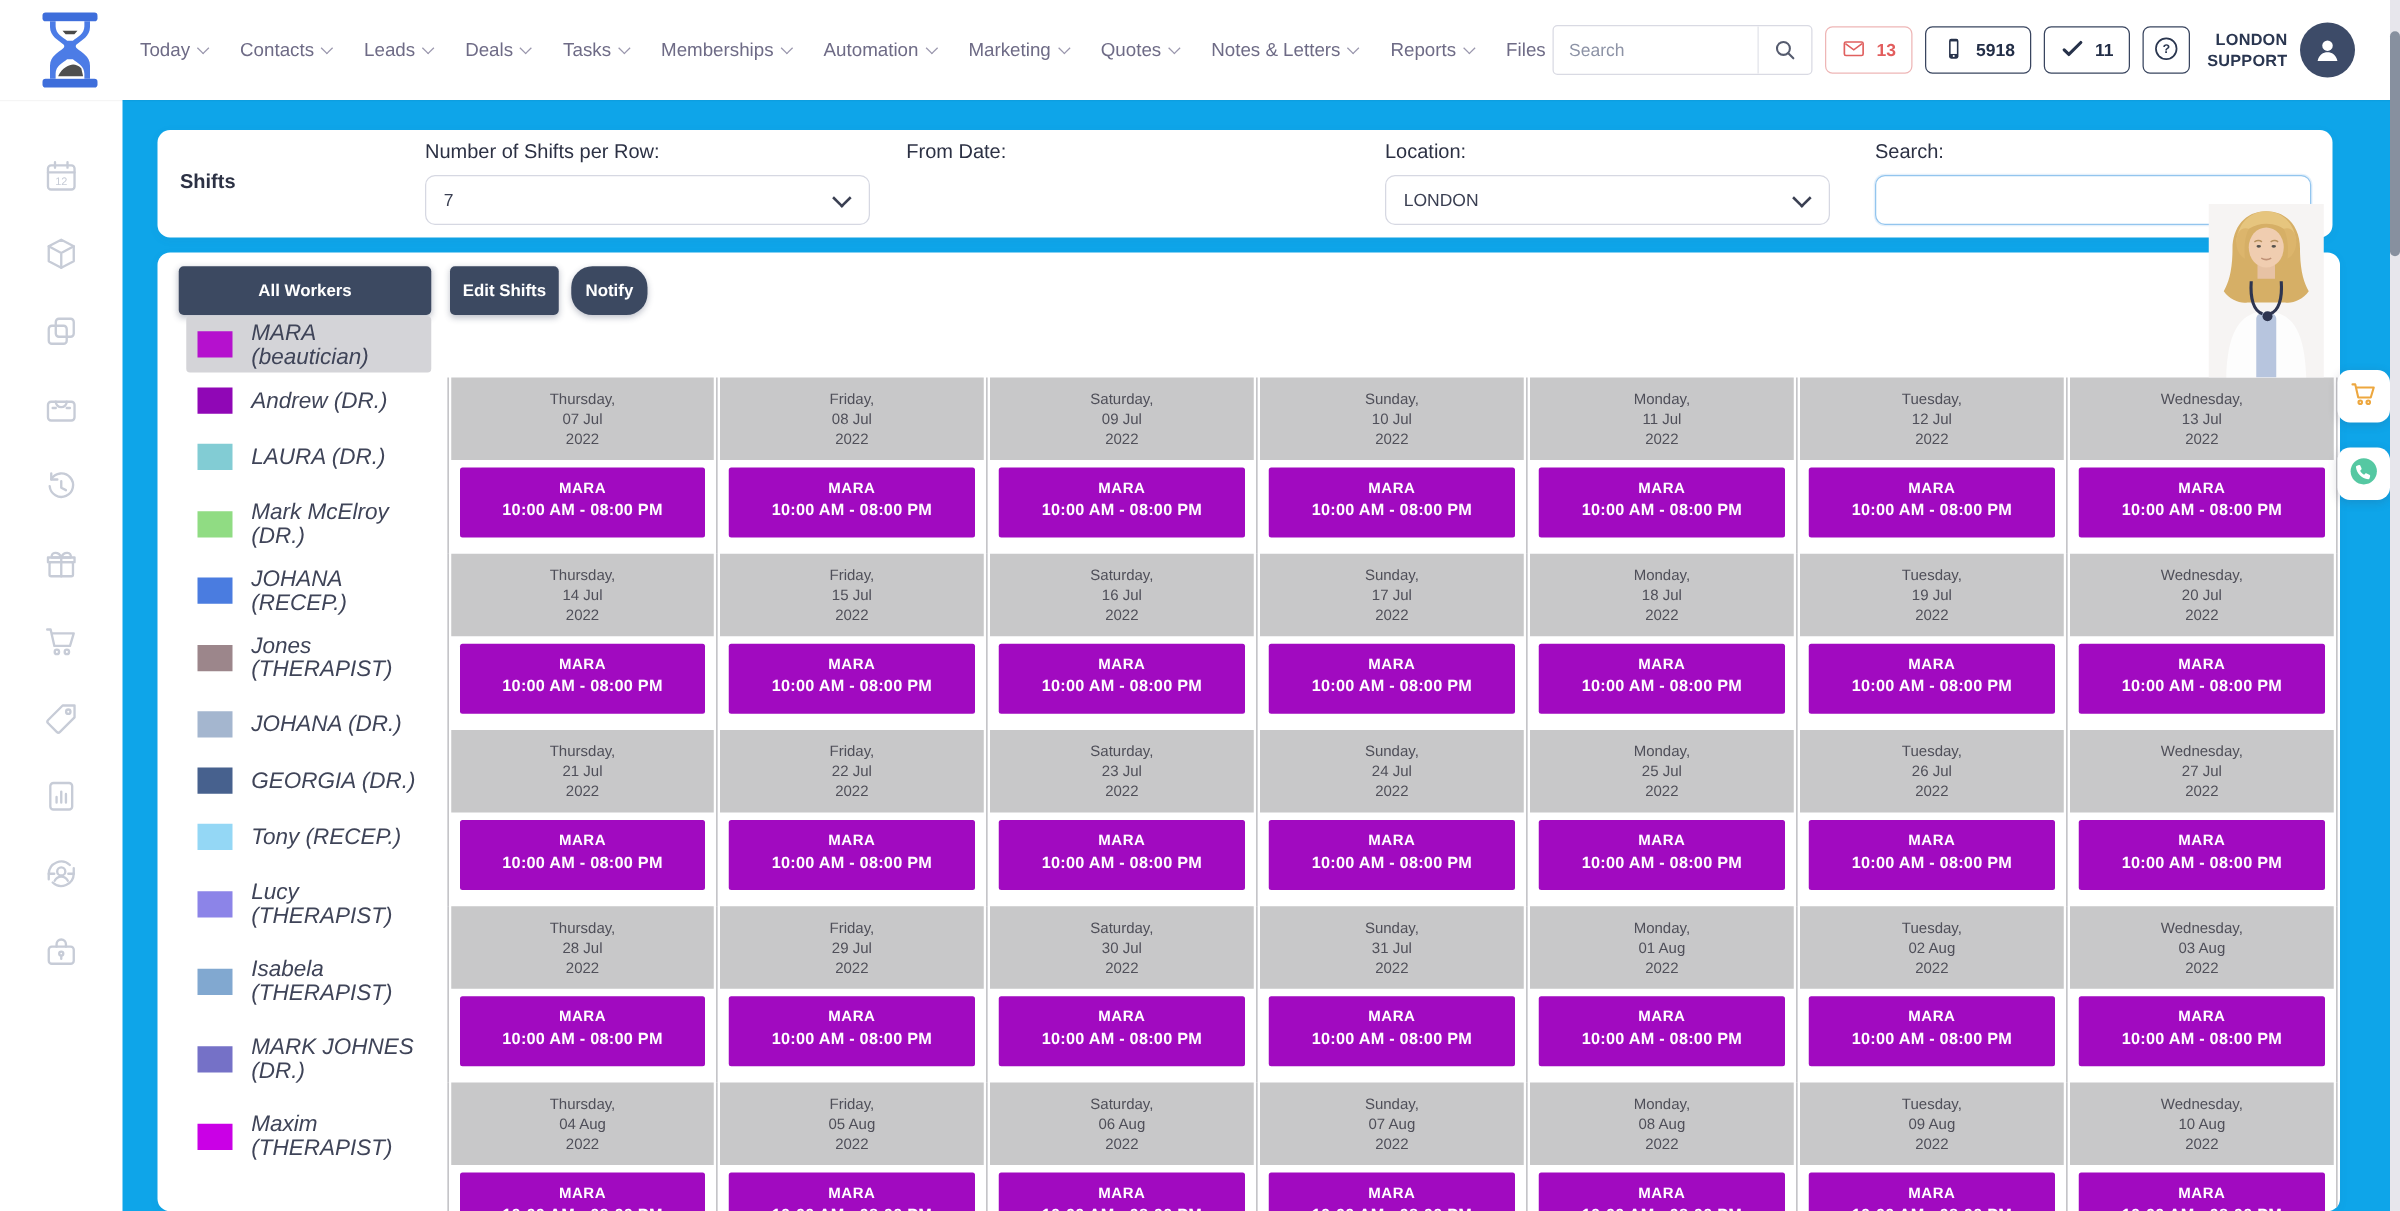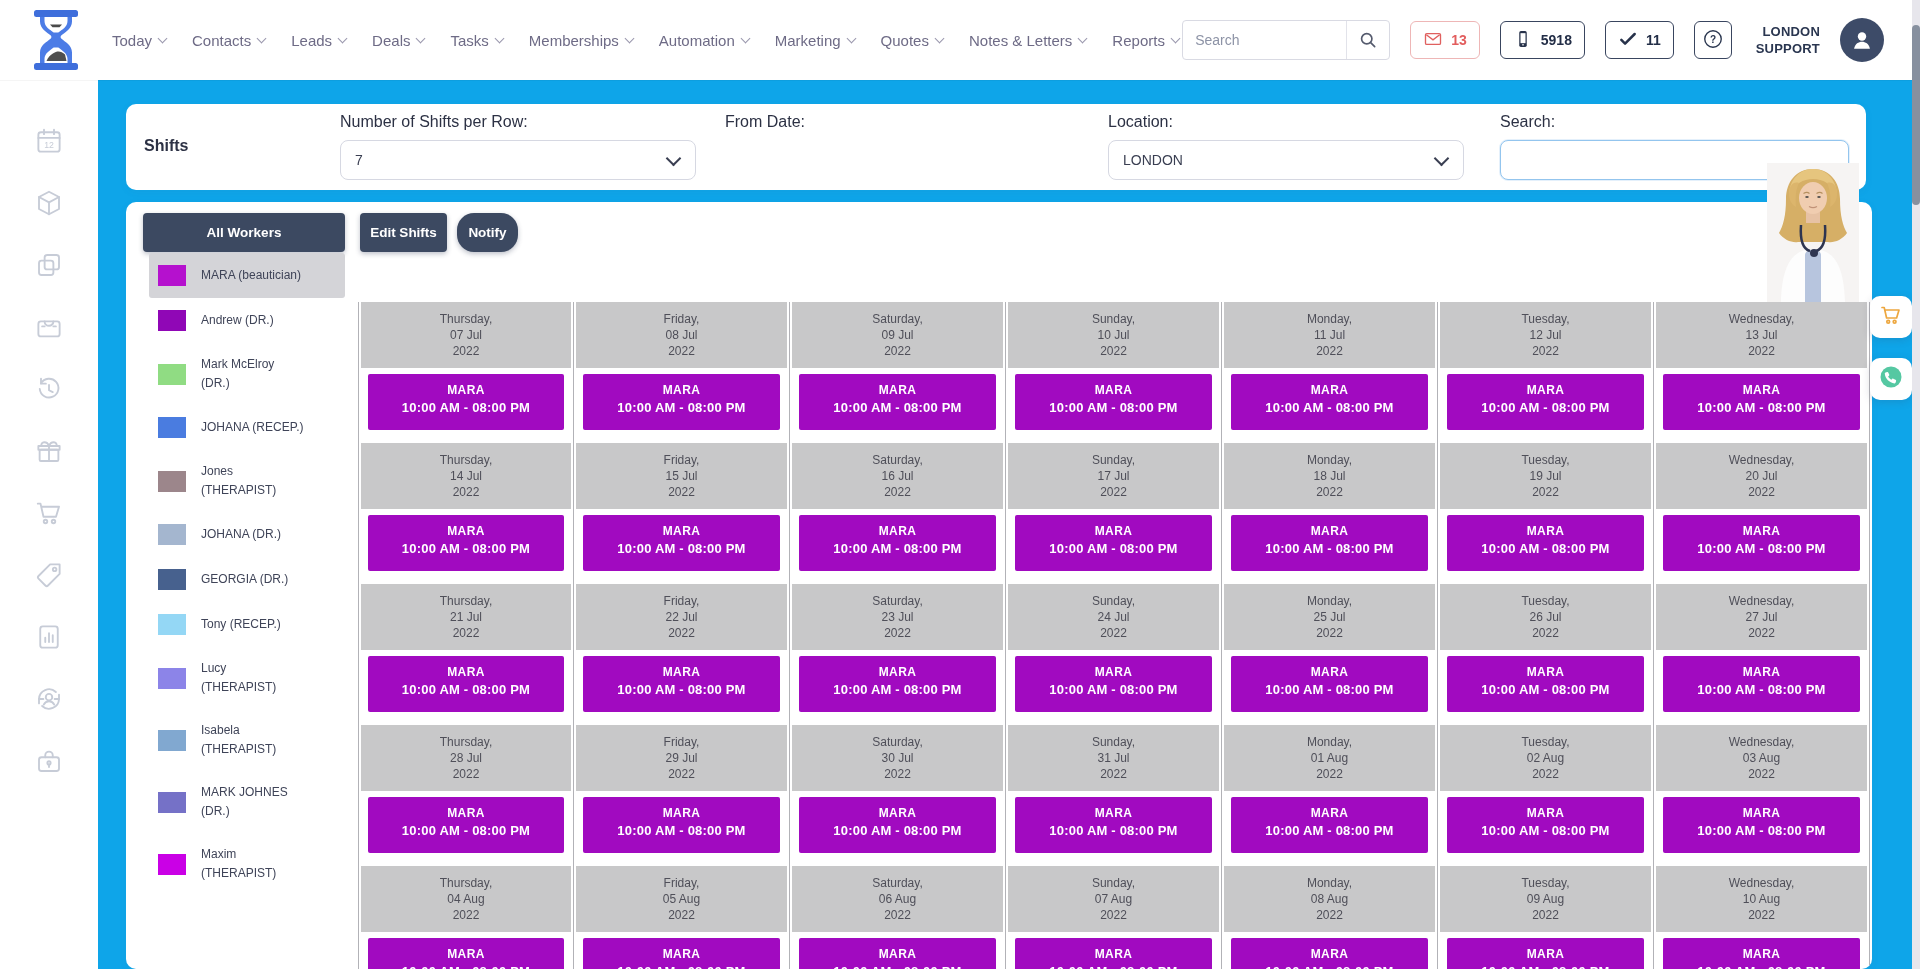--- a/index.html
+++ b/index.html
@@ -4,21 +4,21 @@
 <style>
   html,body{margin:0;padding:0;}
   .screen{position:relative;width:1920px;height:969px;overflow:hidden;background:#0ea5e9;
           font-family:"Liberation Sans",sans-serif;-webkit-font-smoothing:antialiased;}
   
   .topbar{position:absolute;left:0;top:0;width:1920px;height:80px;background:#fff;z-index:5;box-shadow:0 1px 0 rgba(0,0,0,.04);}
   .logo{position:absolute;left:30px;top:9px;width:52px;height:62px;}
   .nav{position:absolute;left:112px;top:0;height:80px;display:flex;align-items:center;gap:26px;}
   .nav-item{display:flex;align-items:center;gap:7px;color:#6e6b86;font-size:15px;font-weight:500;cursor:pointer;white-space:nowrap;}
   .caret{width:6px;height:6px;border-right:1.5px solid #9a97ad;border-bottom:1.5px solid #9a97ad;transform:rotate(45deg);margin-top:-4px;}
-  .top-right{position:absolute;right:36px;top:0;height:80px;display:flex;align-items:center;gap:20px;}
+  .top-right{position:absolute;right:36px;top:0;height:80px;display:flex;align-items:center;gap:10px;}
   .searchbox{width:206px;height:38px;border:1px solid #d9dae3;border-radius:4px;display:flex;align-items:center;background:#fff;overflow:hidden;}
   .searchbox input{flex:1;min-width:0;border:none;outline:none;padding:0 12px;font-size:14px;color:#3a3f52;font-family:inherit;background:transparent;}
   .searchbox input::placeholder{color:#8d93a6;}
   .search-btn{width:42px;height:100%;border-left:1px solid #e2e3ea;display:flex;align-items:center;justify-content:center;cursor:pointer;flex:none;}
   .badge{height:38px;border-radius:6px;display:flex;align-items:center;gap:8px;padding:0 12px;font-size:14px;font-weight:700;background:#fff;cursor:pointer;box-sizing:border-box;}
   .badge.mail{border:1px solid #eeb6b6;color:#e25d5d;}
   .badge.dark{border:1px solid #39455f;color:#232e47;}
   .badge.help{width:38px;padding:0;justify-content:center;border:1px solid #39455f;}
   .account{font-size:13px;font-weight:700;color:#2a3650;line-height:17px;text-align:right;letter-spacing:.2px;margin-left:4px;}
   .avatar{width:44px;height:44px;border-radius:50%;background:#3d4b68;display:flex;align-items:center;justify-content:center;cursor:pointer;flex:none;}
@@ -41,21 +41,21 @@
   .main-card{position:absolute;left:126px;top:202px;width:1746px;height:767px;background:#fff;border-radius:10px;box-shadow:0 2px 8px rgba(80,80,120,.06);overflow:hidden;}
   .btn{position:absolute;top:11px;height:39px;background:#3c4961;color:#fff;font-size:13.5px;font-weight:600;border:none;border-radius:4px;display:flex;align-items:center;justify-content:center;cursor:pointer;box-shadow:0 2px 5px rgba(40,50,80,.3);font-family:inherit;}
   .btn-all{left:17px;width:202px;}
   .btn-edit{left:234px;width:87px;}
   .btn-notify{left:331px;width:61px;border-radius:17px;}
   .worker-list{position:absolute;left:23px;top:51px;width:196px;}
   .worker-row{display:flex;align-items:center;gap:15px;padding-left:9px;min-height:45px;border-radius:3px;cursor:pointer;}
   .worker-row.two{min-height:62px;}
   .worker-row.selected{background:#d4d4d8;}
   .swatch{width:28px;height:21px;flex:none;}
-  .wlabel{font-size:12px;color:#3f4458;line-height:19px;}
+  .wlabel{font-size:18px;color:#3f4458;line-height:19px;font-style:italic;}
   .wlabel span{display:block;}
   
   .grid{position:absolute;left:232px;top:100px;width:1514px;}
   .grid-row{display:flex;height:141px;}
   .day-col{width:216px;box-sizing:border-box;border-right:1px solid #b2b2b7;flex:none;}
   .grid-row .day-col:first-child{border-left:1px solid #b2b2b7;}
   .day-head{height:66px;background:#c8c8c9;margin:0 2px;text-align:center;padding-top:9px;box-sizing:border-box;font-size:12px;color:#4f4f59;line-height:16px;}
   .shift{height:56px;margin:6px 9px 0;color:#fff;text-align:center;padding-top:9px;box-sizing:border-box;border-radius:2px;cursor:pointer;}
   .sname{font-size:12px;font-weight:700;display:block;letter-spacing:.4px;}
   .stime{font-size:13px;font-weight:700;display:block;margin-top:3px;letter-spacing:.2px;}
@@ -286,20 +286,26 @@
           <div class="wlabel">
             <span>MARA (beautician)</span>
           </div>
         </div>
         <div class="worker-row">
           <span class="swatch" style="background: rgb(144, 7, 182);"></span>
           <div class="wlabel">
             <span>Andrew (DR.)</span>
           </div>
         </div>
+        <div class="worker-row">
+          <span class="swatch" style="background: rgb(130, 204, 212);"></span>
+          <div class="wlabel">
+            <span>LAURA (DR.)</span>
+          </div>
+        </div>
         <div class="worker-row two">
           <span class="swatch" style="background: rgb(144, 220, 131);"></span>
           <div class="wlabel">
             <span>Mark McElroy</span>
             <span>(DR.)</span>
           </div>
         </div>
         <div class="worker-row">
           <span class="swatch" style="background: rgb(74, 124, 224);"></span>
           <div class="wlabel">

